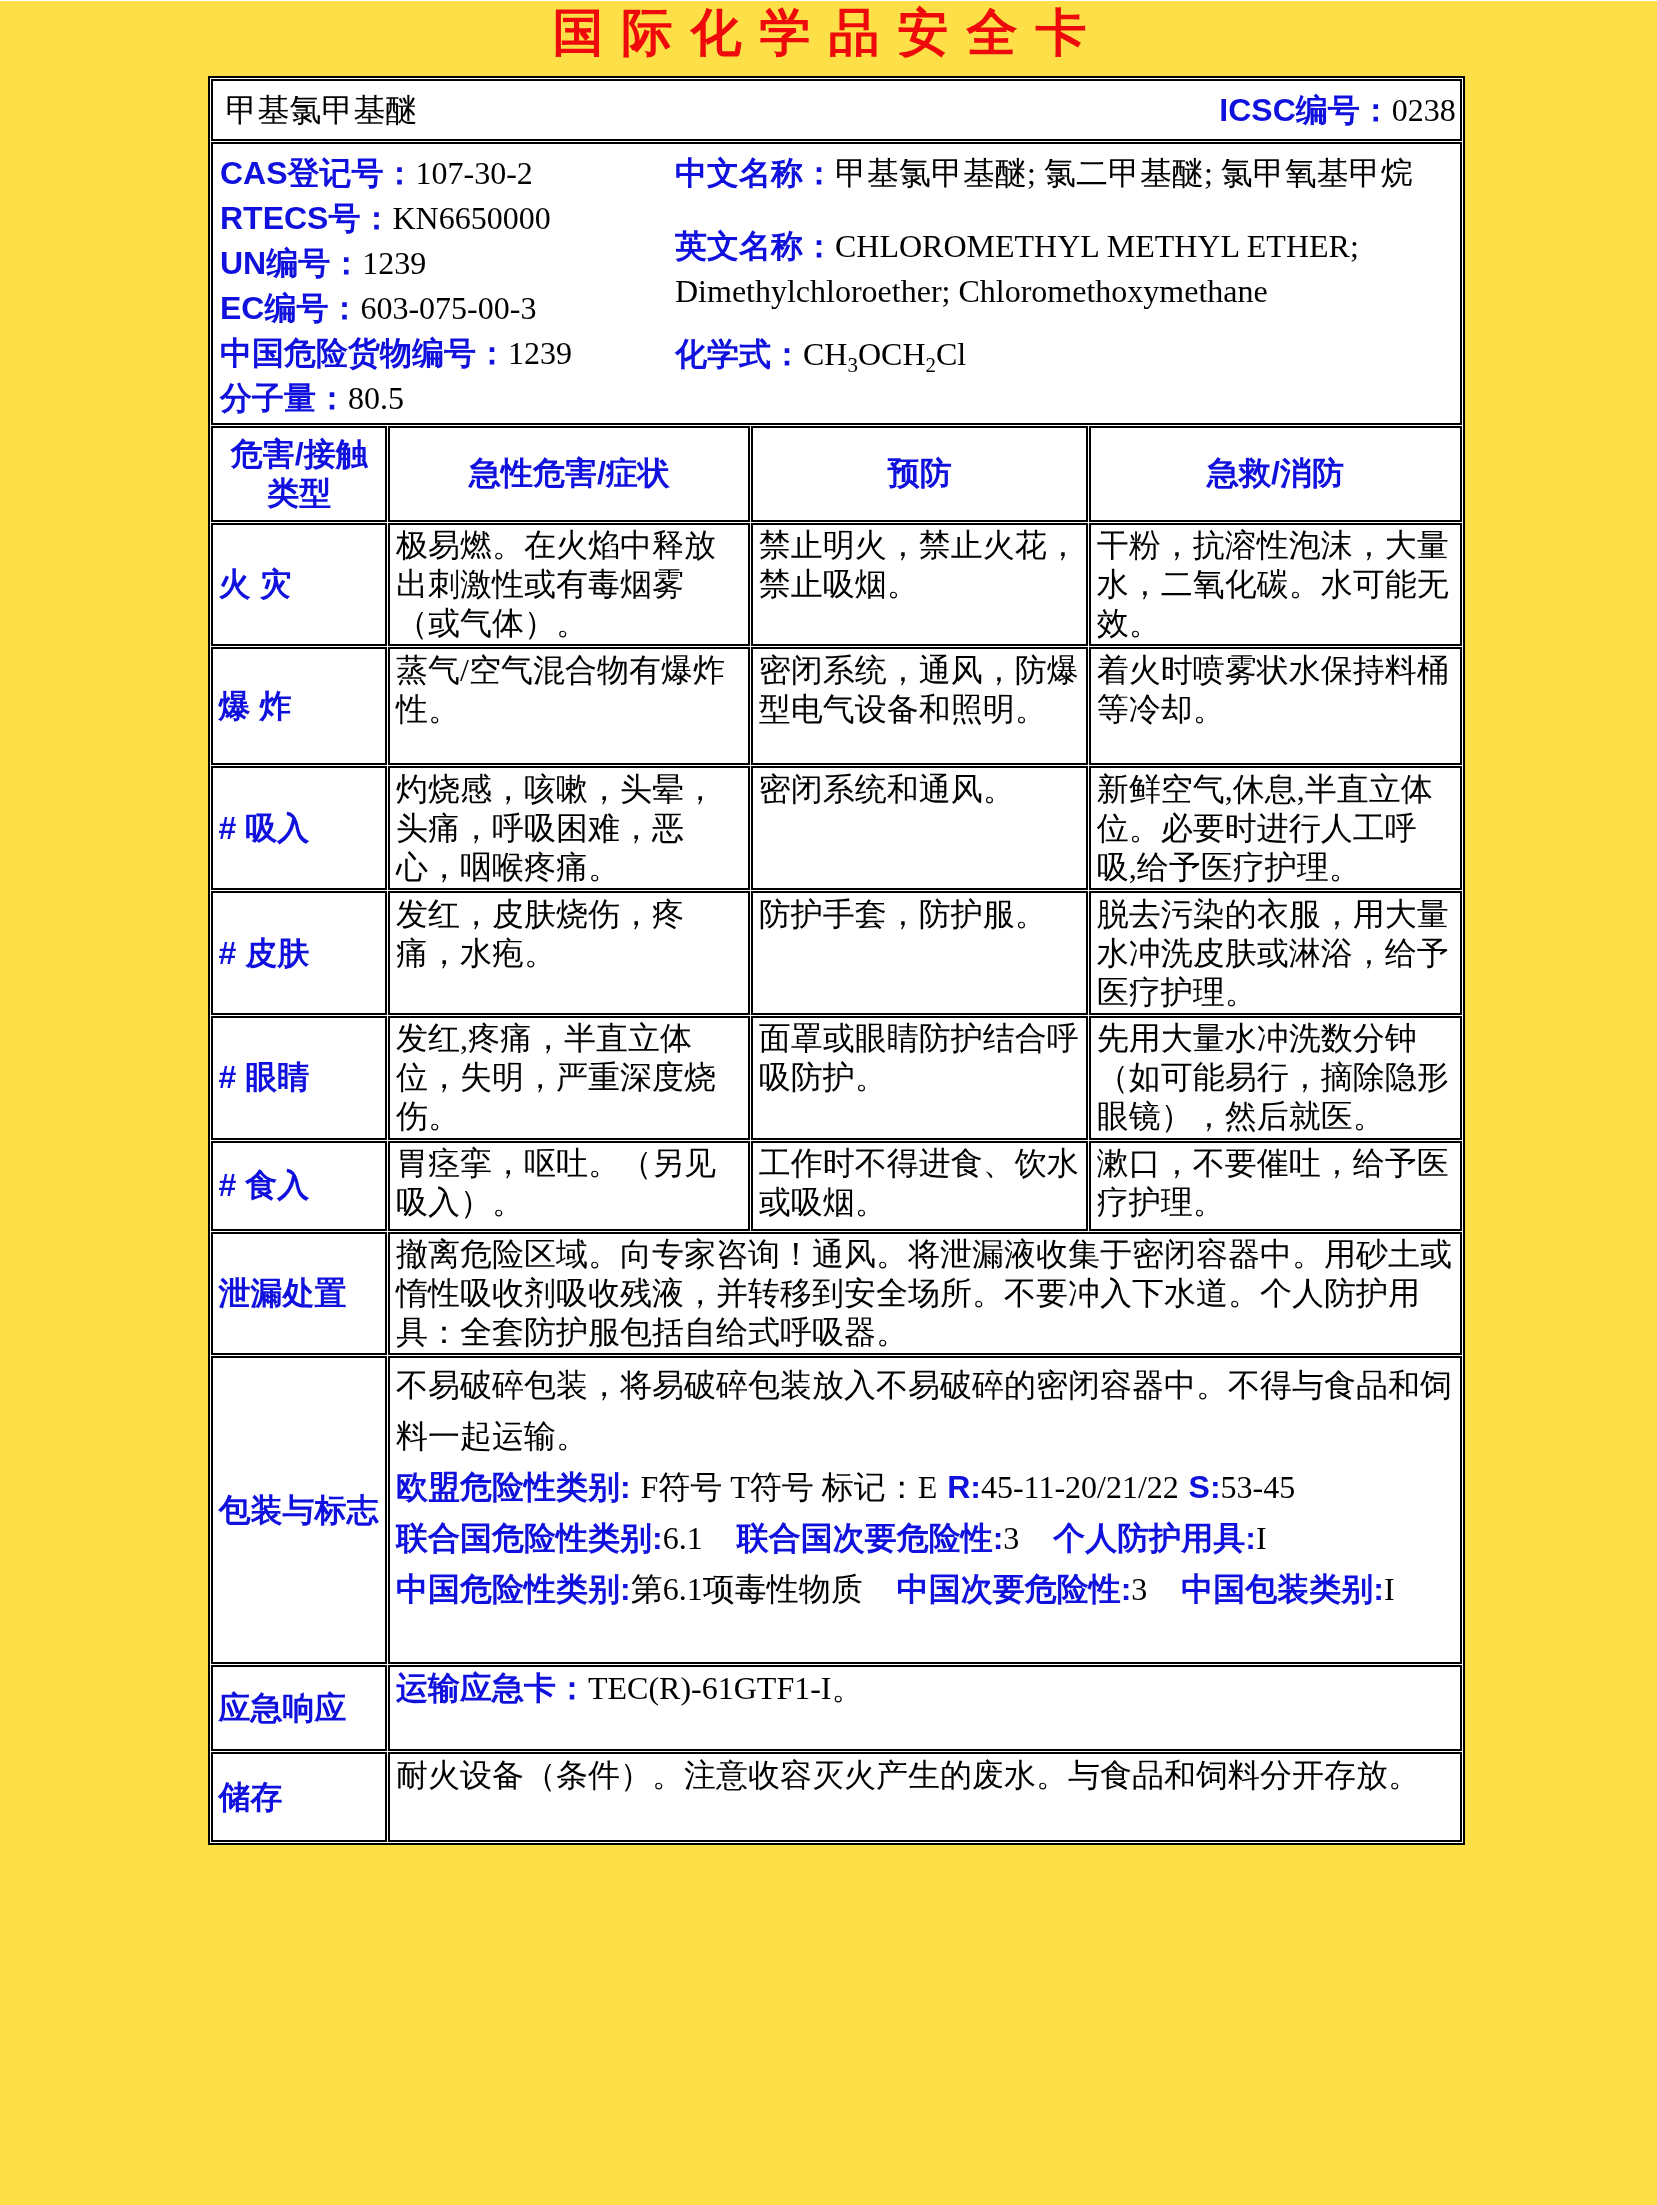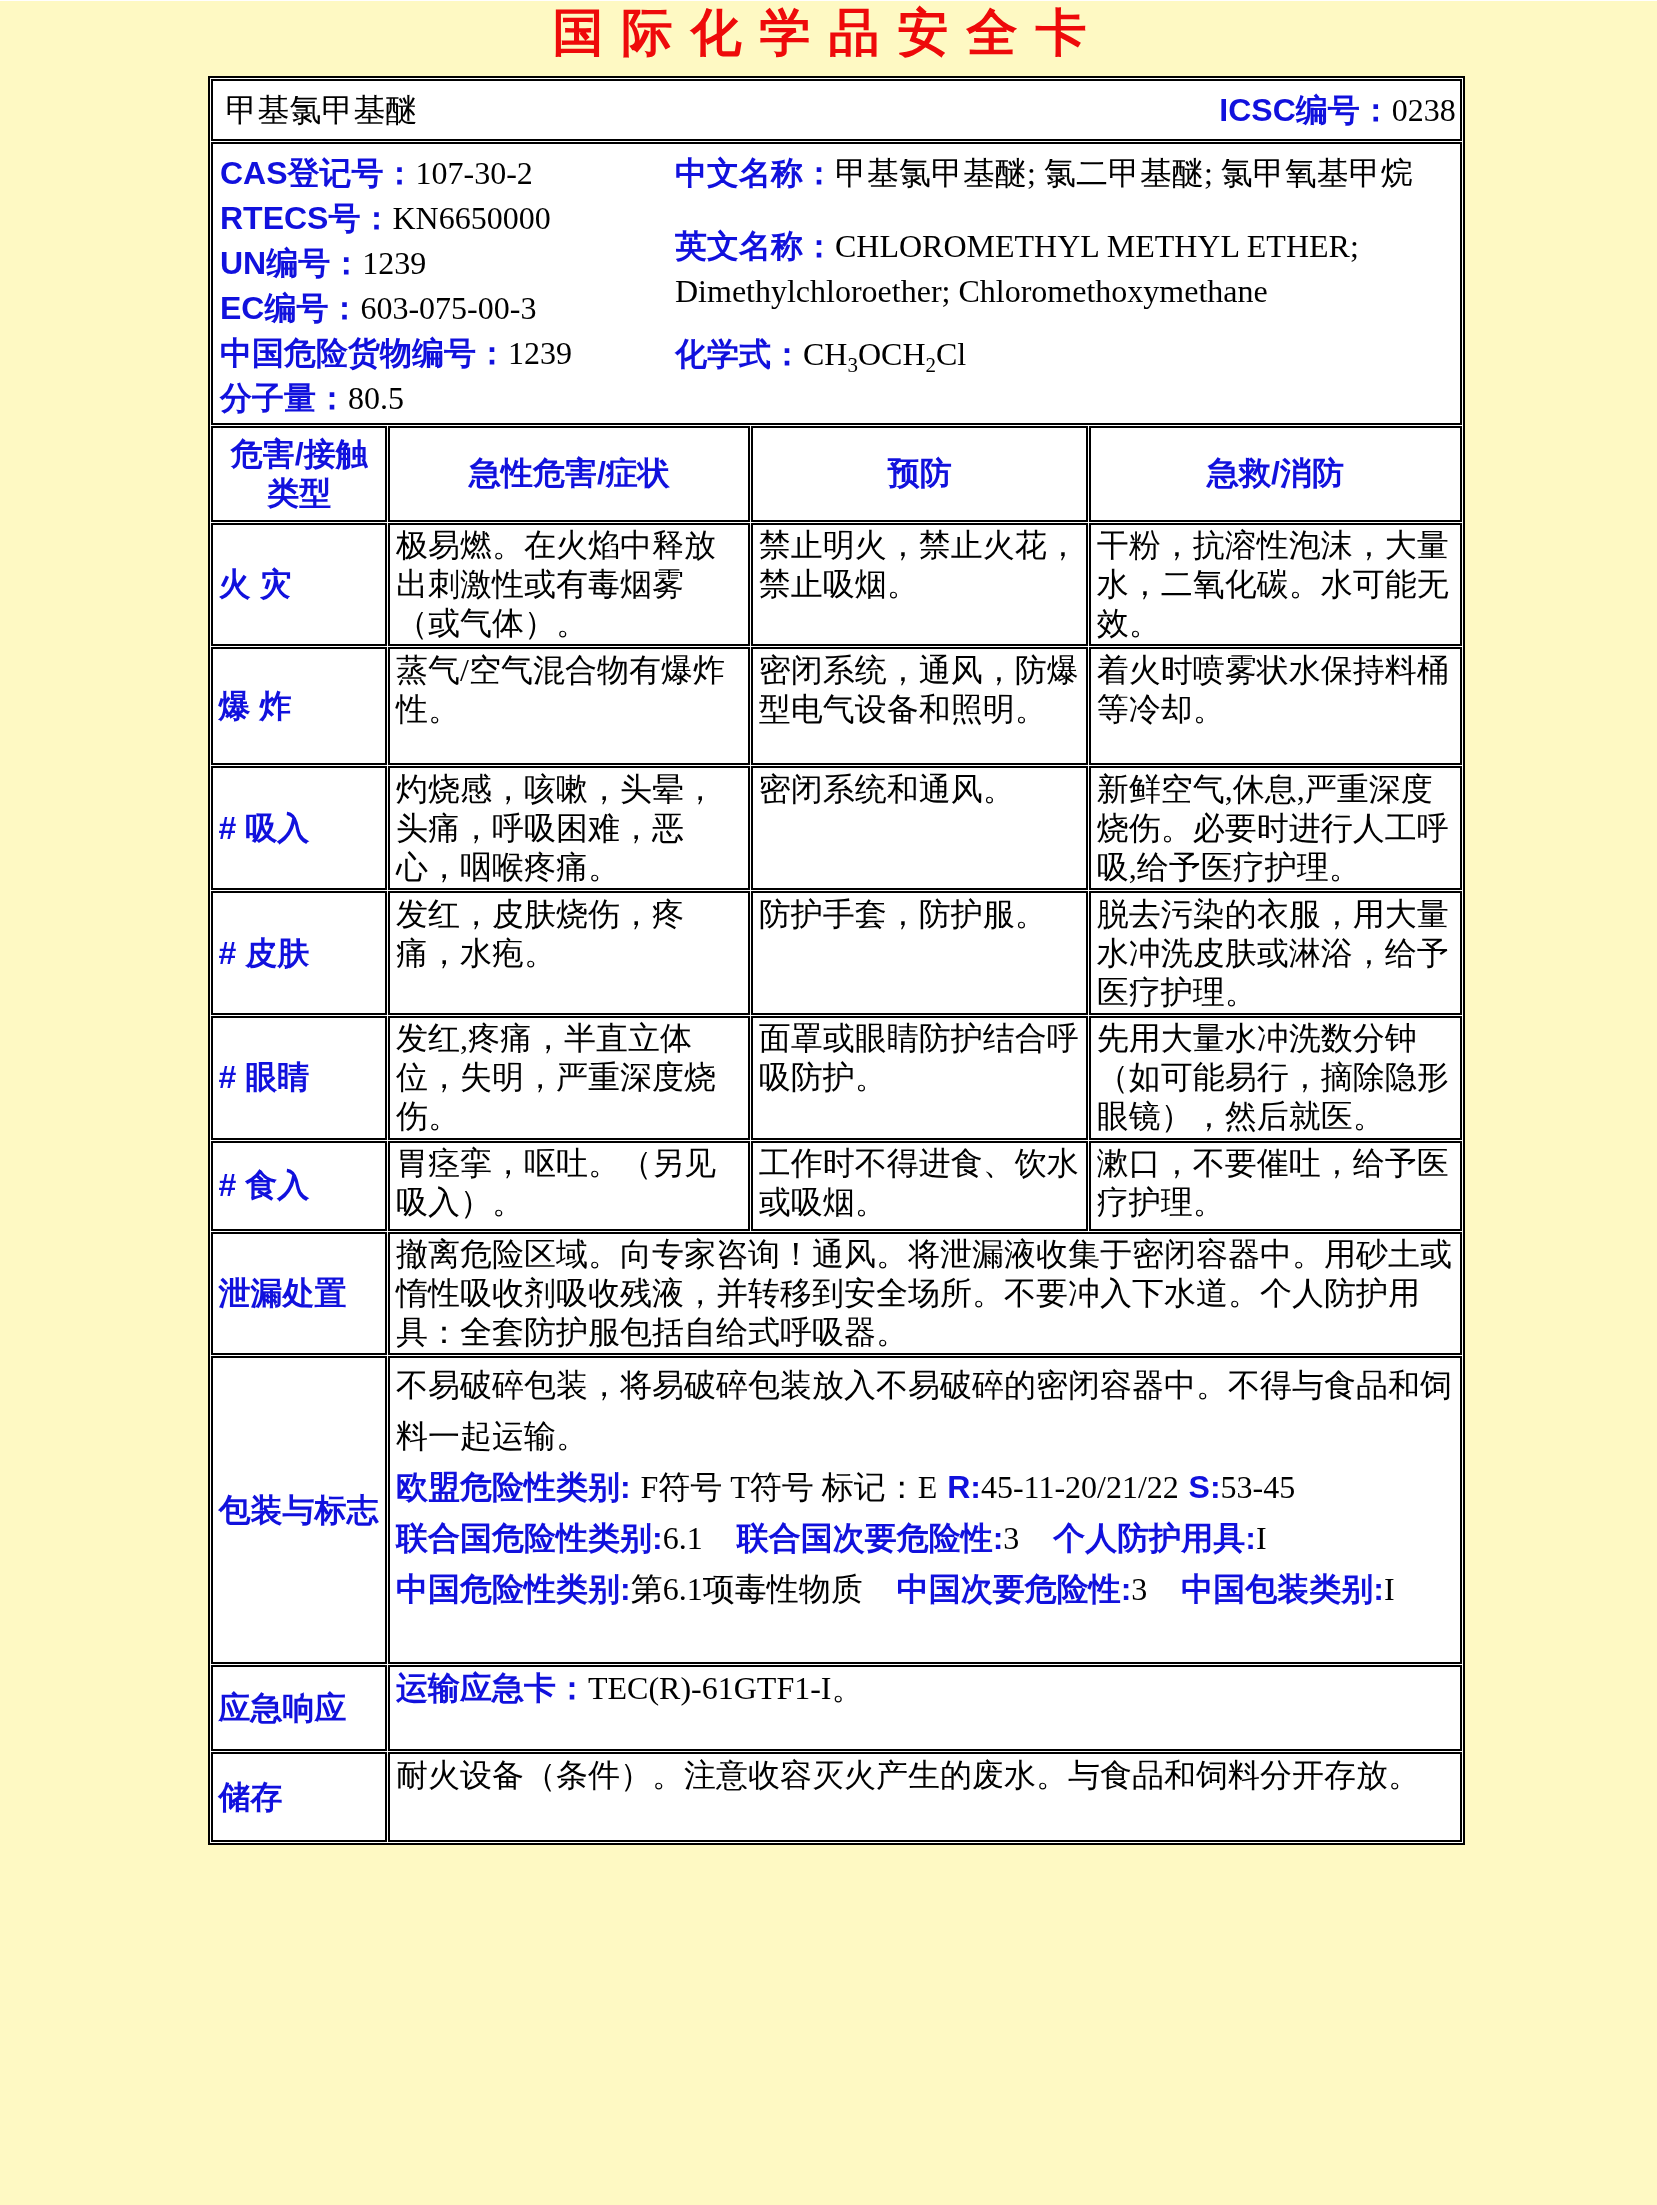--- a/index.html
+++ b/index.html
@@ -5,21 +5,21 @@
   :root{
     --blue:#1111dd;
     --red:#ee0a0a;
     --ink:#000000;
   }
   html,body{margin:0;padding:0;background:#ffffff;}
   .page{
     position:relative;
     width:1657px;
     height:2205px;
-    background:#fef9c3;
+    background:#fde047;
     color:var(--ink);
     font-family:"Liberation Serif","DejaVu Serif",serif;
   }
   .title{
     margin:1.4px 0 0 0;
     width:1657px;
     text-align:center;
     color:var(--red);
     font-family:"Liberation Serif","DejaVu Serif",serif;
     font-weight:bold;
@@ -157,21 +157,21 @@
       <td>蒸气/空气混合物有爆炸性。</td>
       <td>密闭系统，通风，防爆型电气设备和照明。</td>
       <td>着火时喷雾状水保持料桶等冷却。</td>
     </tr>
 
 
     <tr>
       <td class="lab bl" style="height:118px;"># 吸入</td>
       <td>灼烧感，咳嗽，头晕，头痛，呼吸困难，恶心，咽喉疼痛。</td>
       <td>密闭系统和通风。</td>
-      <td>新鲜空气,休息,严重深度烧伤。必要时进行人工呼吸,给予医疗护理。</td>
+      <td>新鲜空气,休息,半直立体位。必要时进行人工呼吸,给予医疗护理。</td>
     </tr>
 
     <tr>
       <td class="lab bl" style="height:118px;"># 皮肤</td>
       <td>发红，皮肤烧伤，疼痛，水疱。</td>
       <td>防护手套，防护服。</td>
       <td>脱去污染的衣服，用大量水冲洗皮肤或淋浴，给予医疗护理。</td>
     </tr>
 
     <tr>

